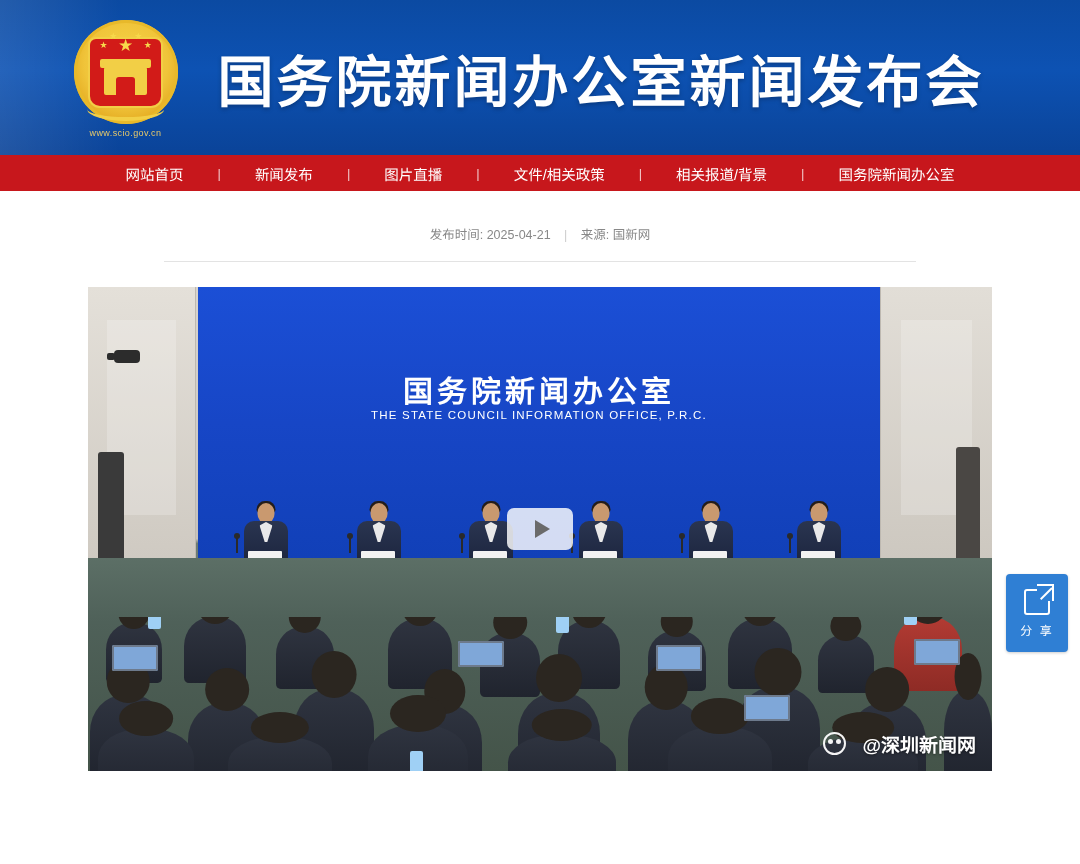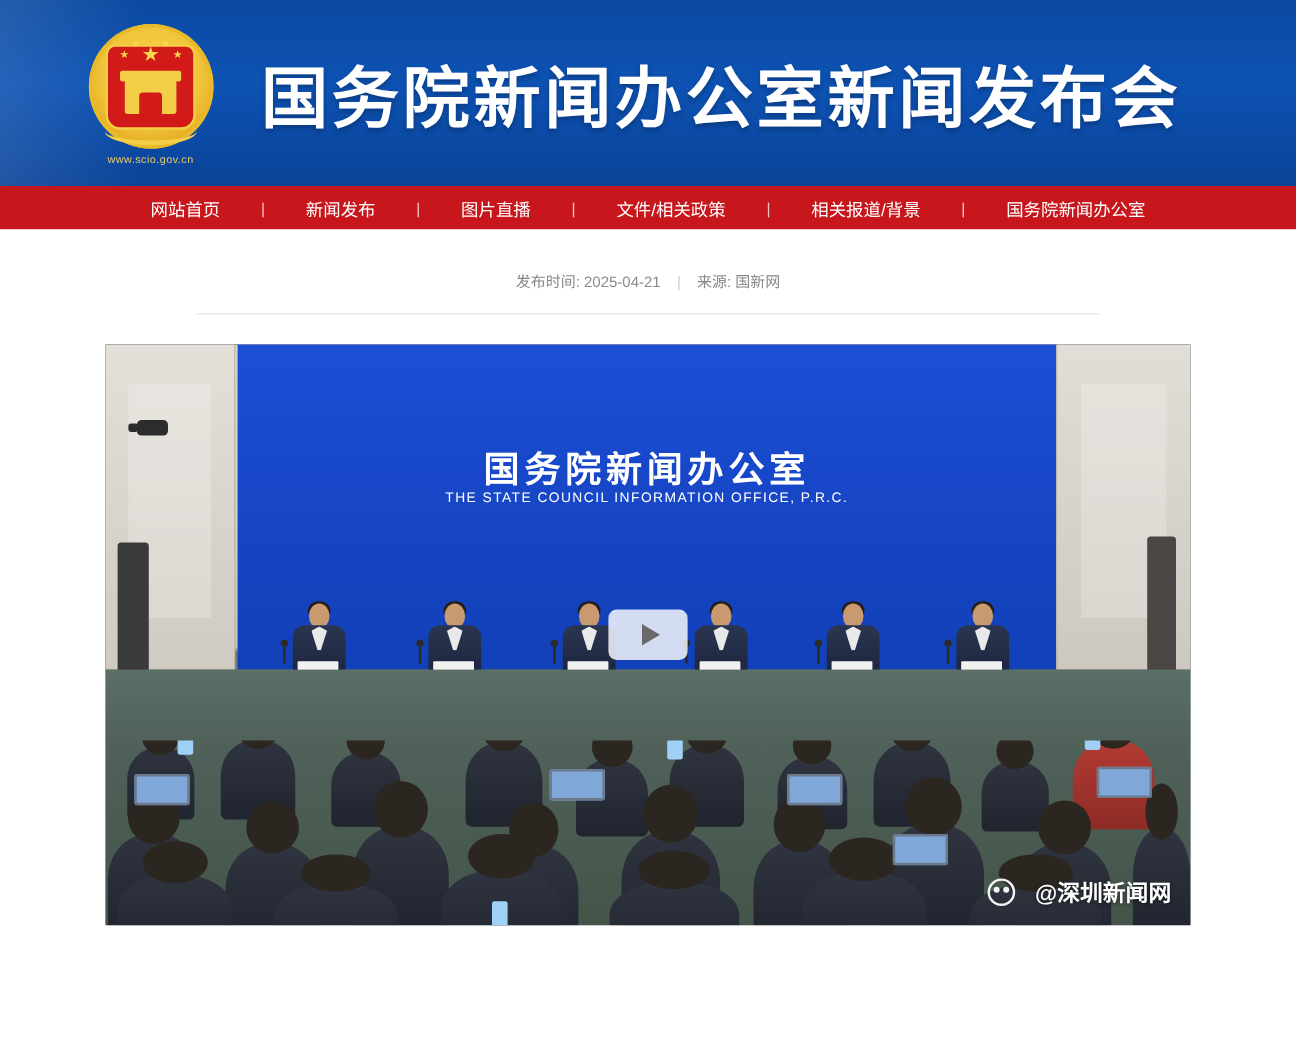--- a/index.html
+++ b/index.html
@@ -559,14 +559,18 @@
     <div class="play-btn">
       <span class="tri"></span>
     </div>
 
     <div class="watermark">
       <span class="wm-logo"></span>
       <span>@深圳新闻网</span>
     </div>
   </div>
 
+  <div class="share-widget">
+    <span class="share-icon"></span>
+    <span class="share-label">分 享</span>
+  </div>
 
 </div>
 
 </body></html>

